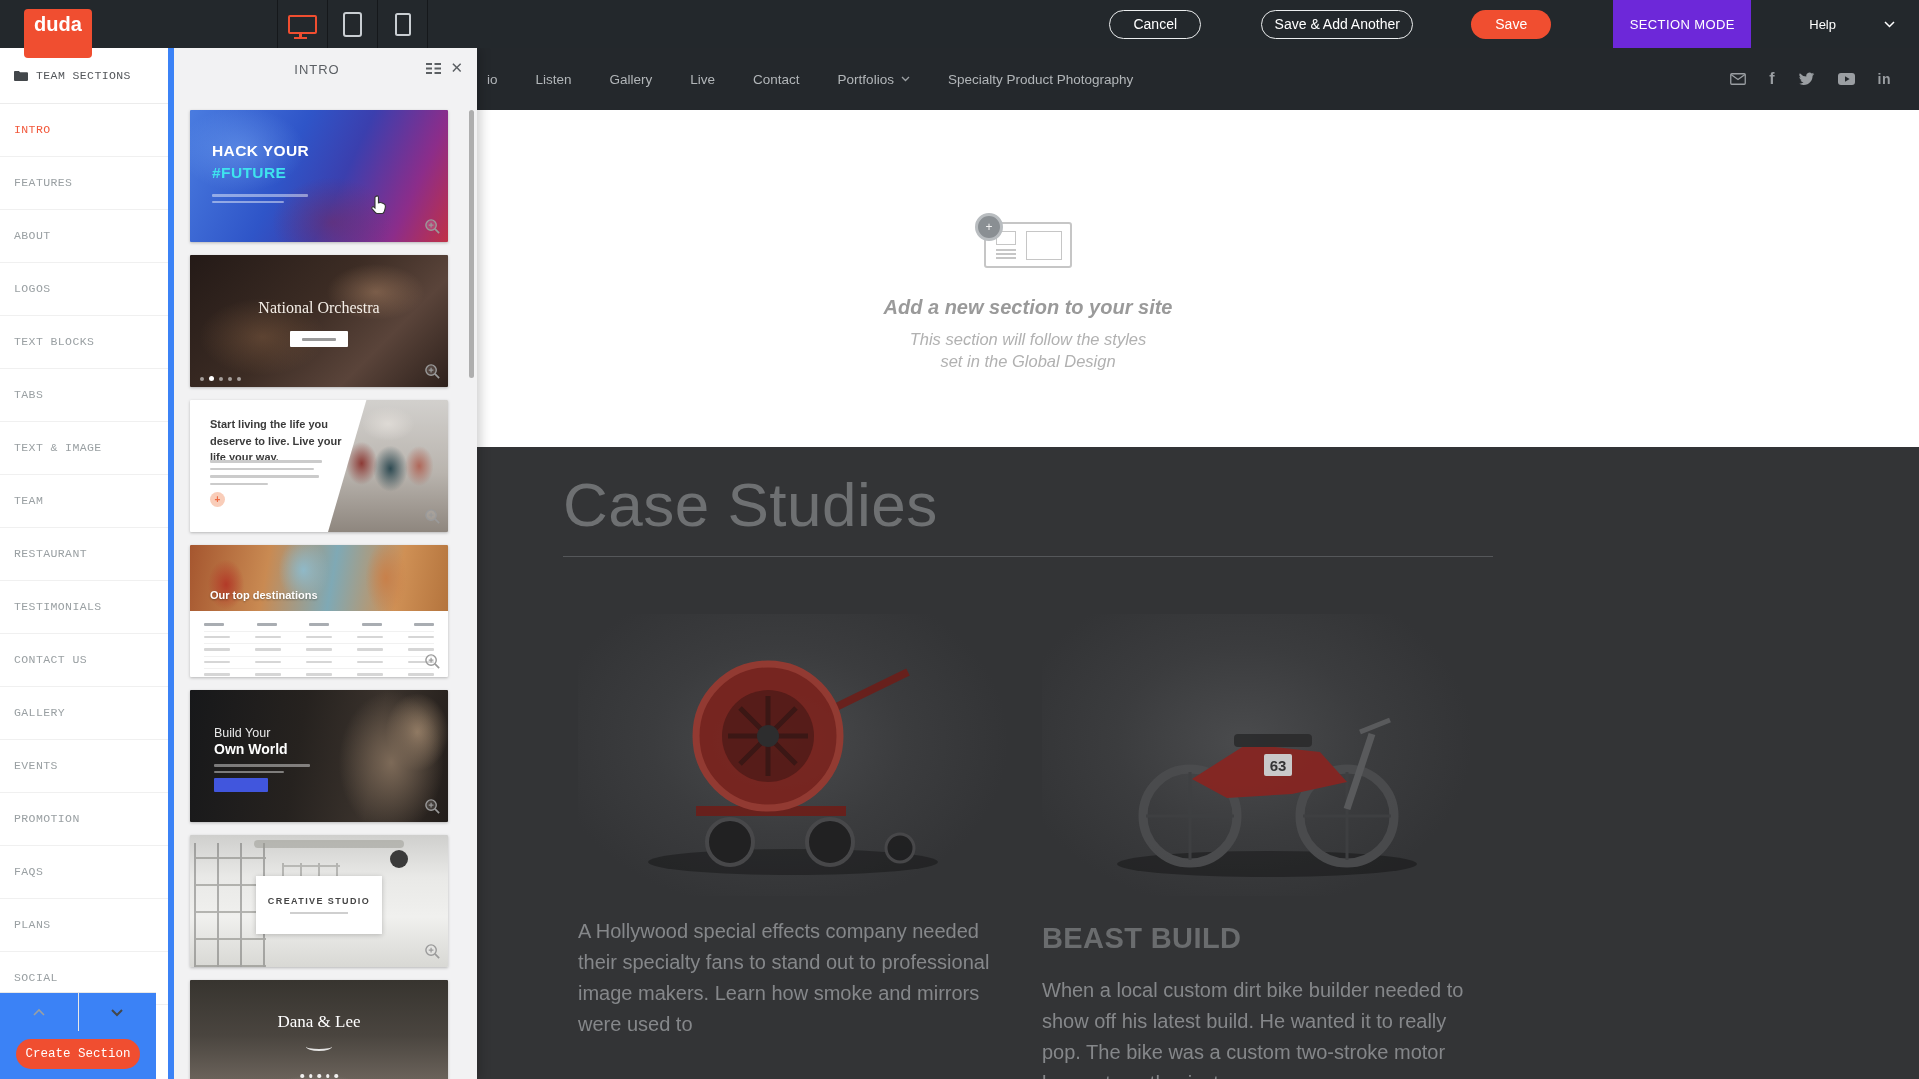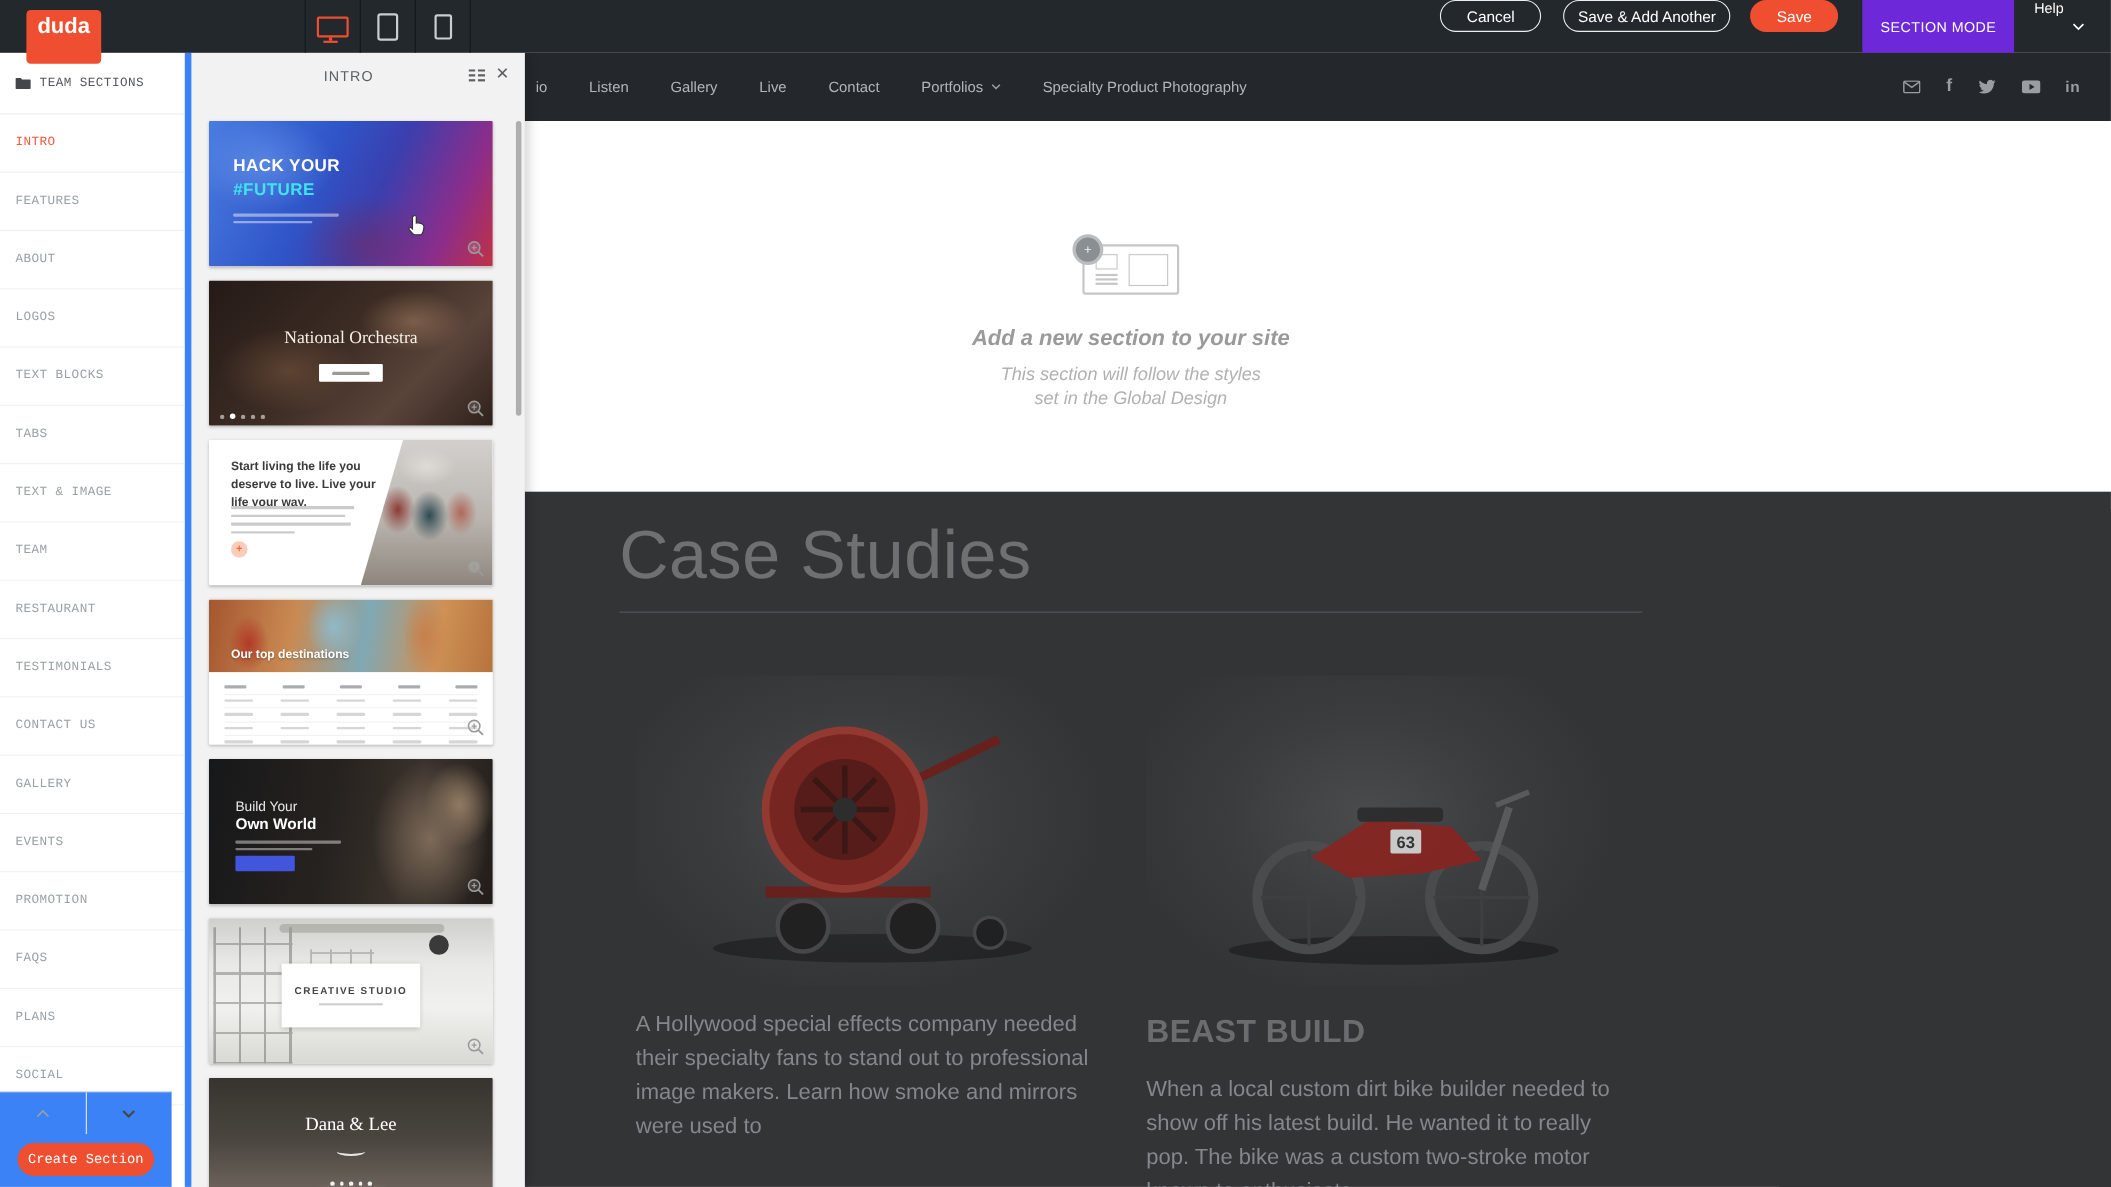--- a/index.html
+++ b/index.html
@@ -12,21 +12,21 @@
         font-size:20px;line-height:1;padding:5px 10px 24px;border-radius:4px;}
   .devices{position:absolute;left:277px;top:0;height:48px;display:flex;}
   .dev-cell{width:49px;height:48px;display:flex;align-items:center;justify-content:center;
             border-left:1px solid #15181b;}
   .dev-cell:last-child{border-right:1px solid #15181b;}
   .ic-desktop{width:25px;height:15px;border:2px solid #f04e30;border-radius:2px;position:relative;}
   .ic-desktop::after{content:"";position:absolute;left:9px;bottom:-5px;width:3px;height:3px;background:#f04e30;}
   .ic-desktop::before{content:"";position:absolute;left:4px;bottom:-7px;width:13px;height:2px;background:#f04e30;}
   .ic-tablet{width:15px;height:21px;border:2px solid #c9ced2;border-radius:3px;}
   .ic-mobile{width:12px;height:19px;border:2px solid #c9ced2;border-radius:2.5px;}
-  .topbar-right{position:absolute;right:0;top:0;height:48px;display:flex;}
+  .topbar-right{position:absolute;right:0;top:0;height:48px;display:flex;align-items:center;gap:40px;}
   .pill{height:29px;border-radius:15px;border:1px solid #eceeef;color:#fff;font-size:14px;
         display:flex;align-items:center;justify-content:center;background:transparent;box-sizing:border-box;}
   .btn-cancel{width:92px;margin-right:20px;}
   .btn-saveadd{width:152px;margin-right:18px;}
   .btn-save{width:80px;margin-right:22px;background:#f04e30;border:none;}
   .mode-block{align-self:stretch;width:138px;background:#6d28d9;color:#fff;font-size:13px;
               letter-spacing:.4px;display:flex;align-items:center;justify-content:center;}
   .help-label{color:#fff;font-size:13px;margin:0 8px 0 18px;}
   .help-chevron{margin-right:24px;display:flex;align-items:center;}
 

